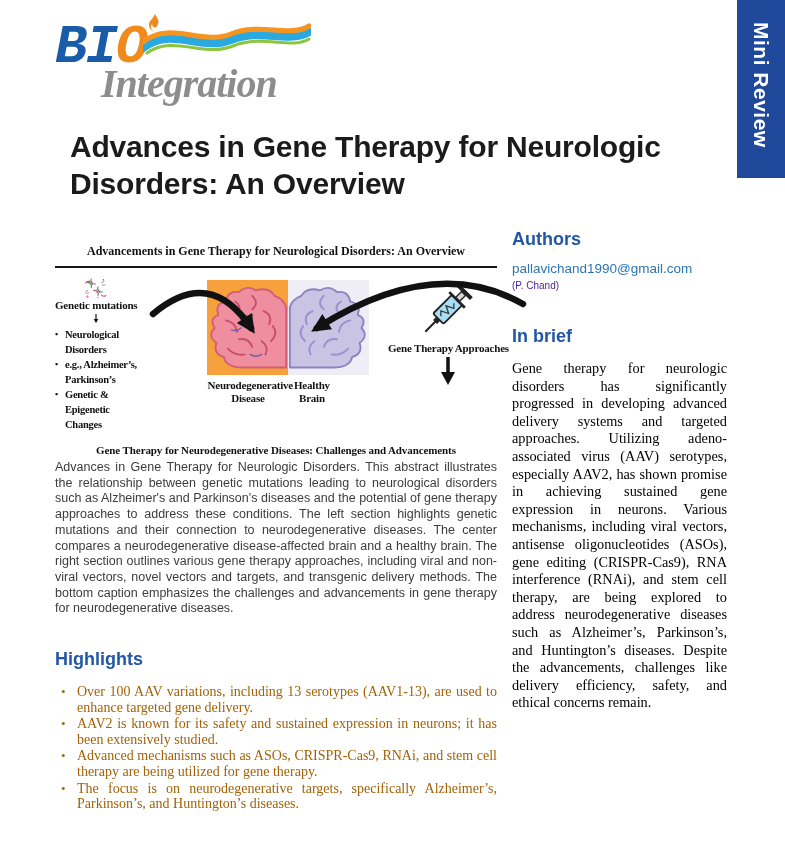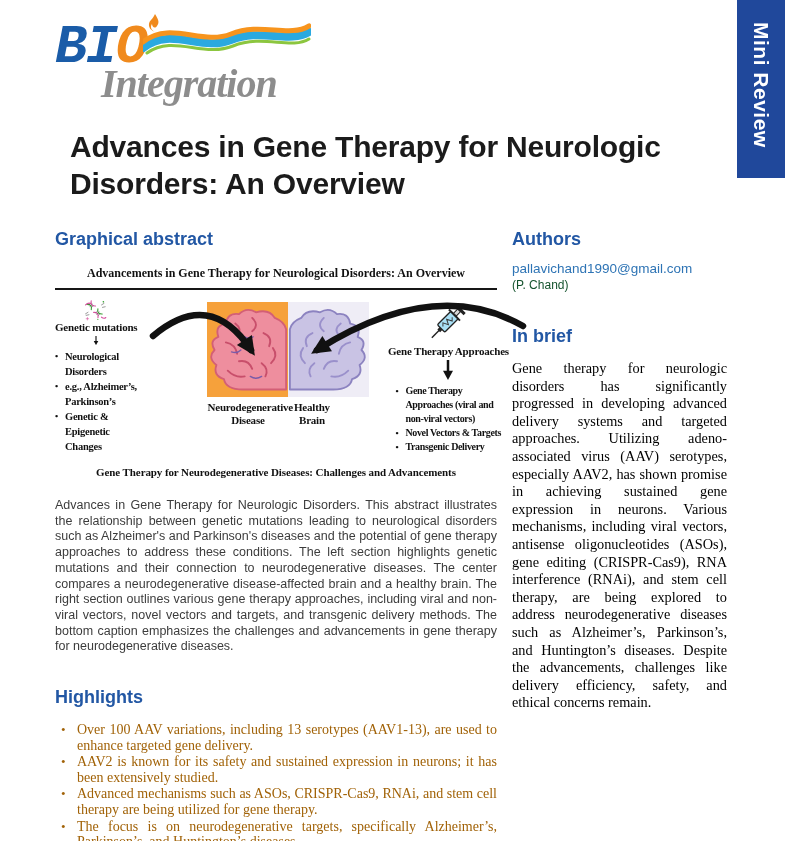--- a/index.html
+++ b/index.html
@@ -94,41 +94,41 @@
     width:81px; text-align:center; font-family:"Liberation Serif", serif;
     font-weight:bold; font-size:11px; line-height:13px; letter-spacing:-0.2px; color:#111;
   }
   .dna-wrap { margin-top:6px; }
   .syr-wrap { margin-top:4px; }
 
   .fig-bottom-title { font-size:11px; margin-top:12px; letter-spacing:-0.1px; }
 
   
   .caption {
-    margin-top:20px; font-size:12.5px; line-height:15.7px; color:#3c3c3c;
+    margin-top:4px; font-size:12.5px; line-height:15.7px; color:#3c3c3c;
     text-align:justify;
   }
 
   
   .highlights-heading { margin-top:31px; }
   ul.highlights { list-style:none; margin-top:14px; }
   ul.highlights li {
     position:relative; padding-left:22px;
     font-family:"Liberation Serif", serif; font-size:14px; line-height:15.6px;
     text-align:justify; color:#a16207; margin-bottom:1px;
   }
   ul.highlights li::before { content:"•"; position:absolute; left:6px; top:0; font-size:13px; }
 
   
   .authors-names {
     margin-top:12px; font-size:13.5px; line-height:17.5px; color:#17365D;
   }
   .corr-heading { margin-top:42px; }
   .corr-email { margin-top:10px; font-size:13.5px; line-height:17px; color:#2E74B5; }
-  .corr-name  { font-size:12px; line-height:17px; color:#14532d; }
+  .corr-name  { font-size:10px; line-height:17px; color:#4c1d95; }
   .brief-heading { margin-top:31px; }
   .brief-text {
     margin-top:13px; font-family:"Liberation Serif", serif;
     font-size:14.3px; line-height:17.6px; text-align:justify; color:#000000;
   }
 </style>
 </head>
 <body>
 
 <div class="page">
@@ -151,21 +151,20 @@
     </div>
     <div class="logo-integration">Integration</div>
   </div>
 
   <h1 class="article-title">Advances in Gene Therapy for Neurologic Disorders: An Overview</h1>
 
   <div class="columns">
 
     <div class="col-left">
 
-      <h2 class="sec">Graphical abstract</h2>
 
       <div class="figure">
         <div class="fig-top-title">Advancements in Gene Therapy for Neurological Disorders: An Overview</div>
         <div class="fig-rule"></div>
 
         <div class="fig-body">
 
           <svg class="arrows" width="500" height="170" viewBox="0 0 500 170">
             <defs>
               <marker id="ah" markerUnits="userSpaceOnUse" markerWidth="24" markerHeight="24" refX="14" refY="11" orient="auto">
@@ -264,25 +263,20 @@
                   <line x1="50" y1="24" x2="50" y2="48" stroke="#222" stroke-width="3"></line>
                   <rect x="51" y="33" width="9" height="6" fill="#d8d8d8" stroke="#222" stroke-width="1.5"></rect>
                   <line x1="62" y1="26" x2="62" y2="46" stroke="#222" stroke-width="4.5"></line>
                 </g>
               </svg>
               <div class="fig-label">Gene Therapy Approaches</div>
               <svg class="down-arrow" width="16" height="28" viewBox="0 0 16 28">
                 <line x1="8" y1="0" x2="8" y2="16" stroke="#111" stroke-width="3.5"></line>
                 <polygon points="1,15 15,15 8,28" fill="#111"></polygon>
               </svg>
-              <ul class="fig-bullets">
-                <li>Gene Therapy Approaches (viral and non-viral vectors)</li>
-                <li>Novel Vectors &amp; Targets</li>
-                <li>Transgenic Delivery</li>
-              </ul>
             </div>
 
           </div>
         </div>
 
         <div class="fig-bottom-title">Gene Therapy for Neurodegenerative Diseases: Challenges and Advancements</div>
       </div>
 
       <p class="caption">Advances in Gene Therapy for Neurologic Disorders. This abstract illustrates the relationship between genetic mutations leading to neurological disorders such as Alzheimer's and Parkinson's diseases and the potential of gene therapy approaches to address these conditions. The left section highlights genetic mutations and their connection to neurodegenerative diseases. The center compares a neurodegenerative disease-affected brain and a healthy brain. The right section outlines various gene therapy approaches, including viral and non-viral vectors, novel vectors and targets, and transgenic delivery methods. The bottom caption emphasizes the challenges and advancements in gene therapy for neurodegenerative diseases.</p>
 

